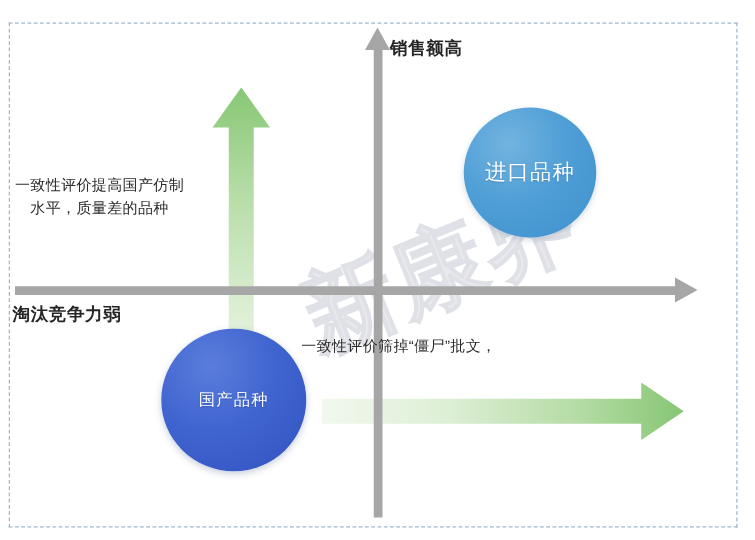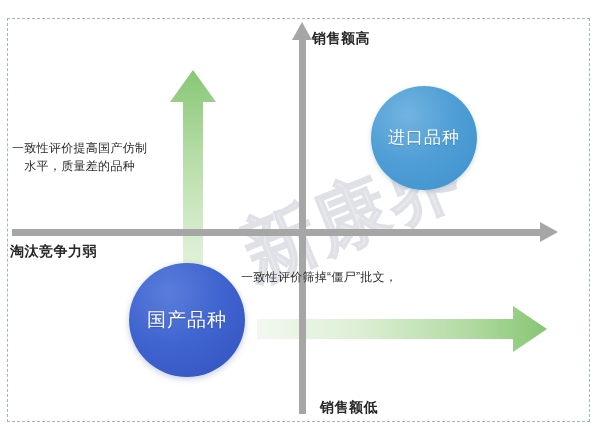--- a/index.html
+++ b/index.html
@@ -131,21 +131,21 @@
     font-size: 17px;
     background: radial-gradient(circle at 34% 28%, #72b4e0 0%, #4f9ed6 46%, #3f90cd 100%);
     box-shadow: 0 2px 5px rgba(60,90,120,0.22);
     text-shadow: 0 1px 1px rgba(20,60,100,0.28);
   }
   .bubble-domestic {
     left: 129px;
     top: 263px;
     width: 116px;
     height: 114px;
-    font-size: 19px;
+    font-size: 13px;
     background: radial-gradient(circle at 34% 26%, #5a7ddc 0%, #3f63cf 48%, #3353bf 100%);
     box-shadow: 0 2px 6px rgba(40,60,120,0.26);
     text-shadow: 0 1px 1px rgba(15,40,100,0.3);
   }
 
   
   .axis-label {
     position: absolute;
     font-size: 14px;
     font-weight: bold;
@@ -217,21 +217,20 @@
     <span>进口</span>
     <span>品种</span>
   </div>
 
   <div class="bubble bubble-domestic">
     <span>国产</span>
     <span>品种</span>
   </div>
 
   <div class="axis-label label-top">销售额高</div>
-  <div class="axis-label label-bottom">销售额低</div>
   <div class="axis-label label-left">淘汰竞争力弱</div>
 
   <div class="annot annot-left">
     <div>一致性评价提高国产仿制</div>
     <div>水平，质量差的品种</div>
   </div>
 
   <div class="annot annot-right">
     <div>一致性评价筛掉“僵尸”批文，</div>
   </div>

